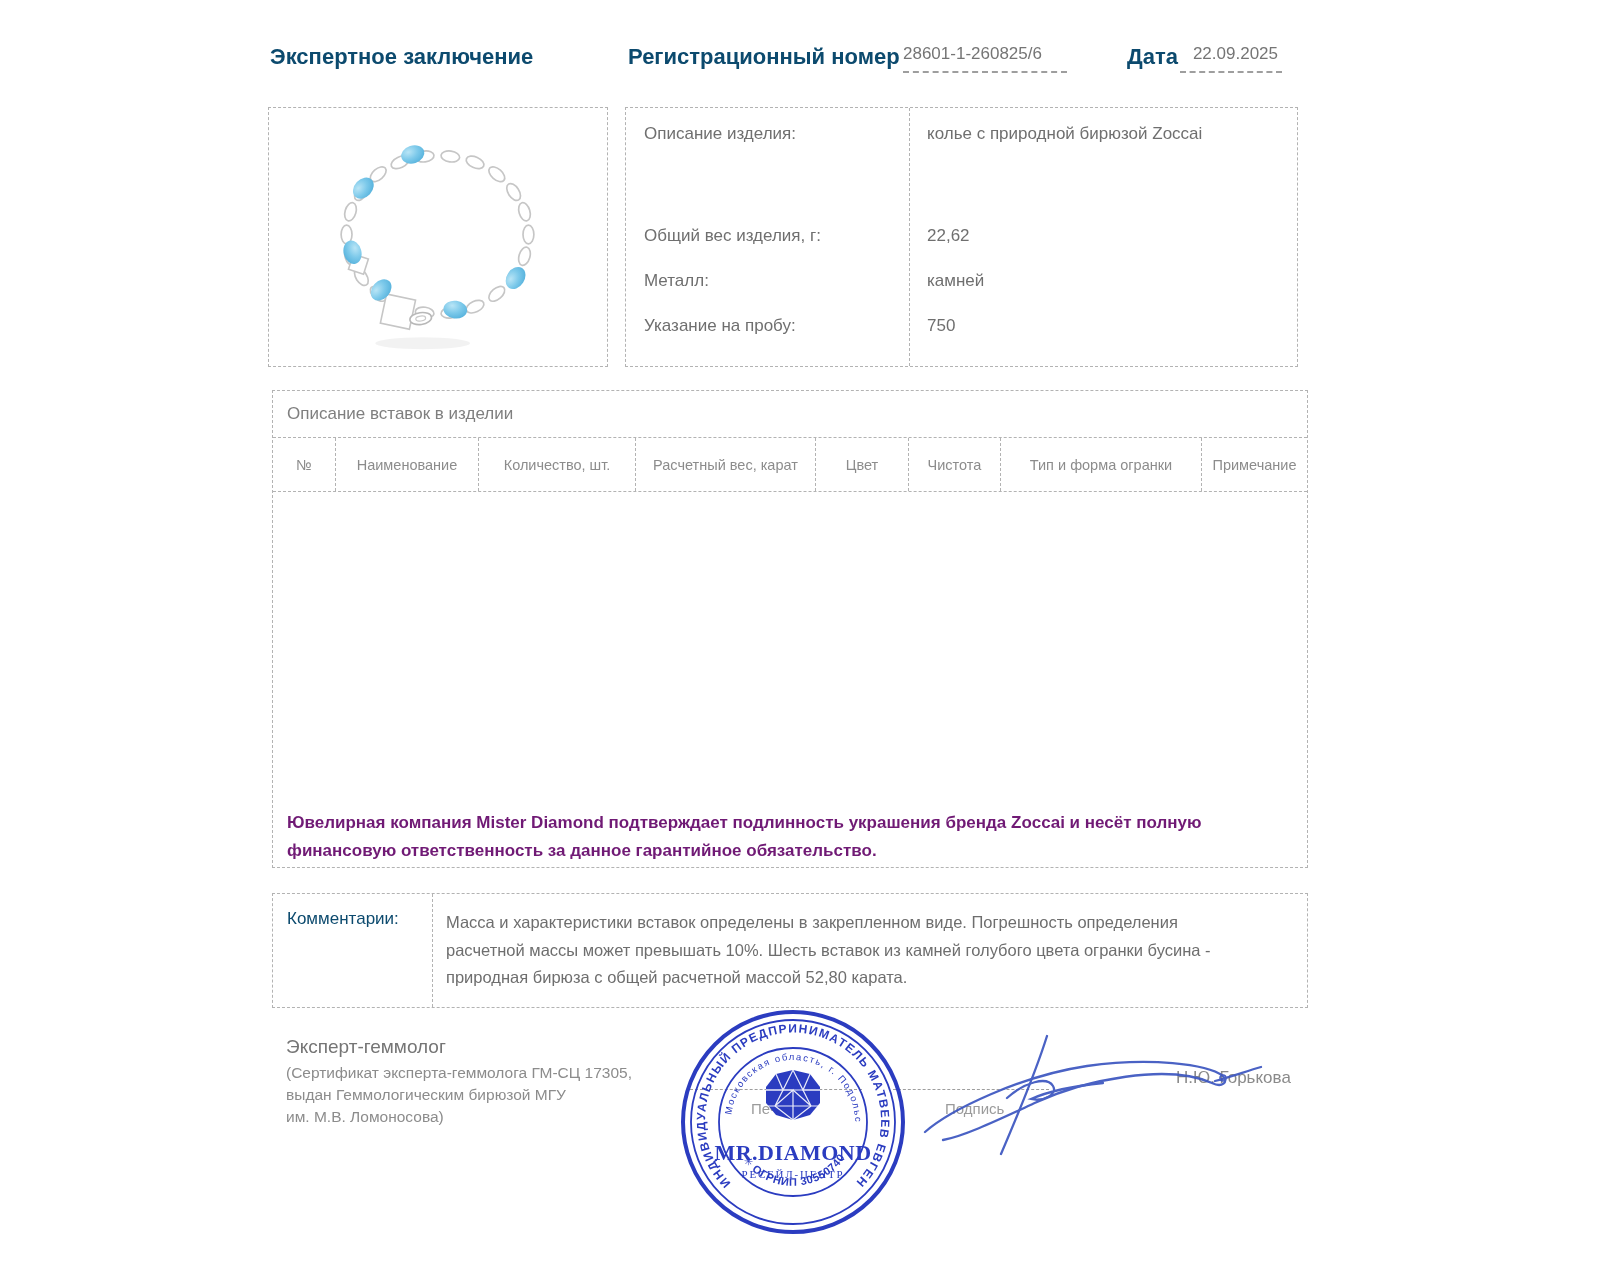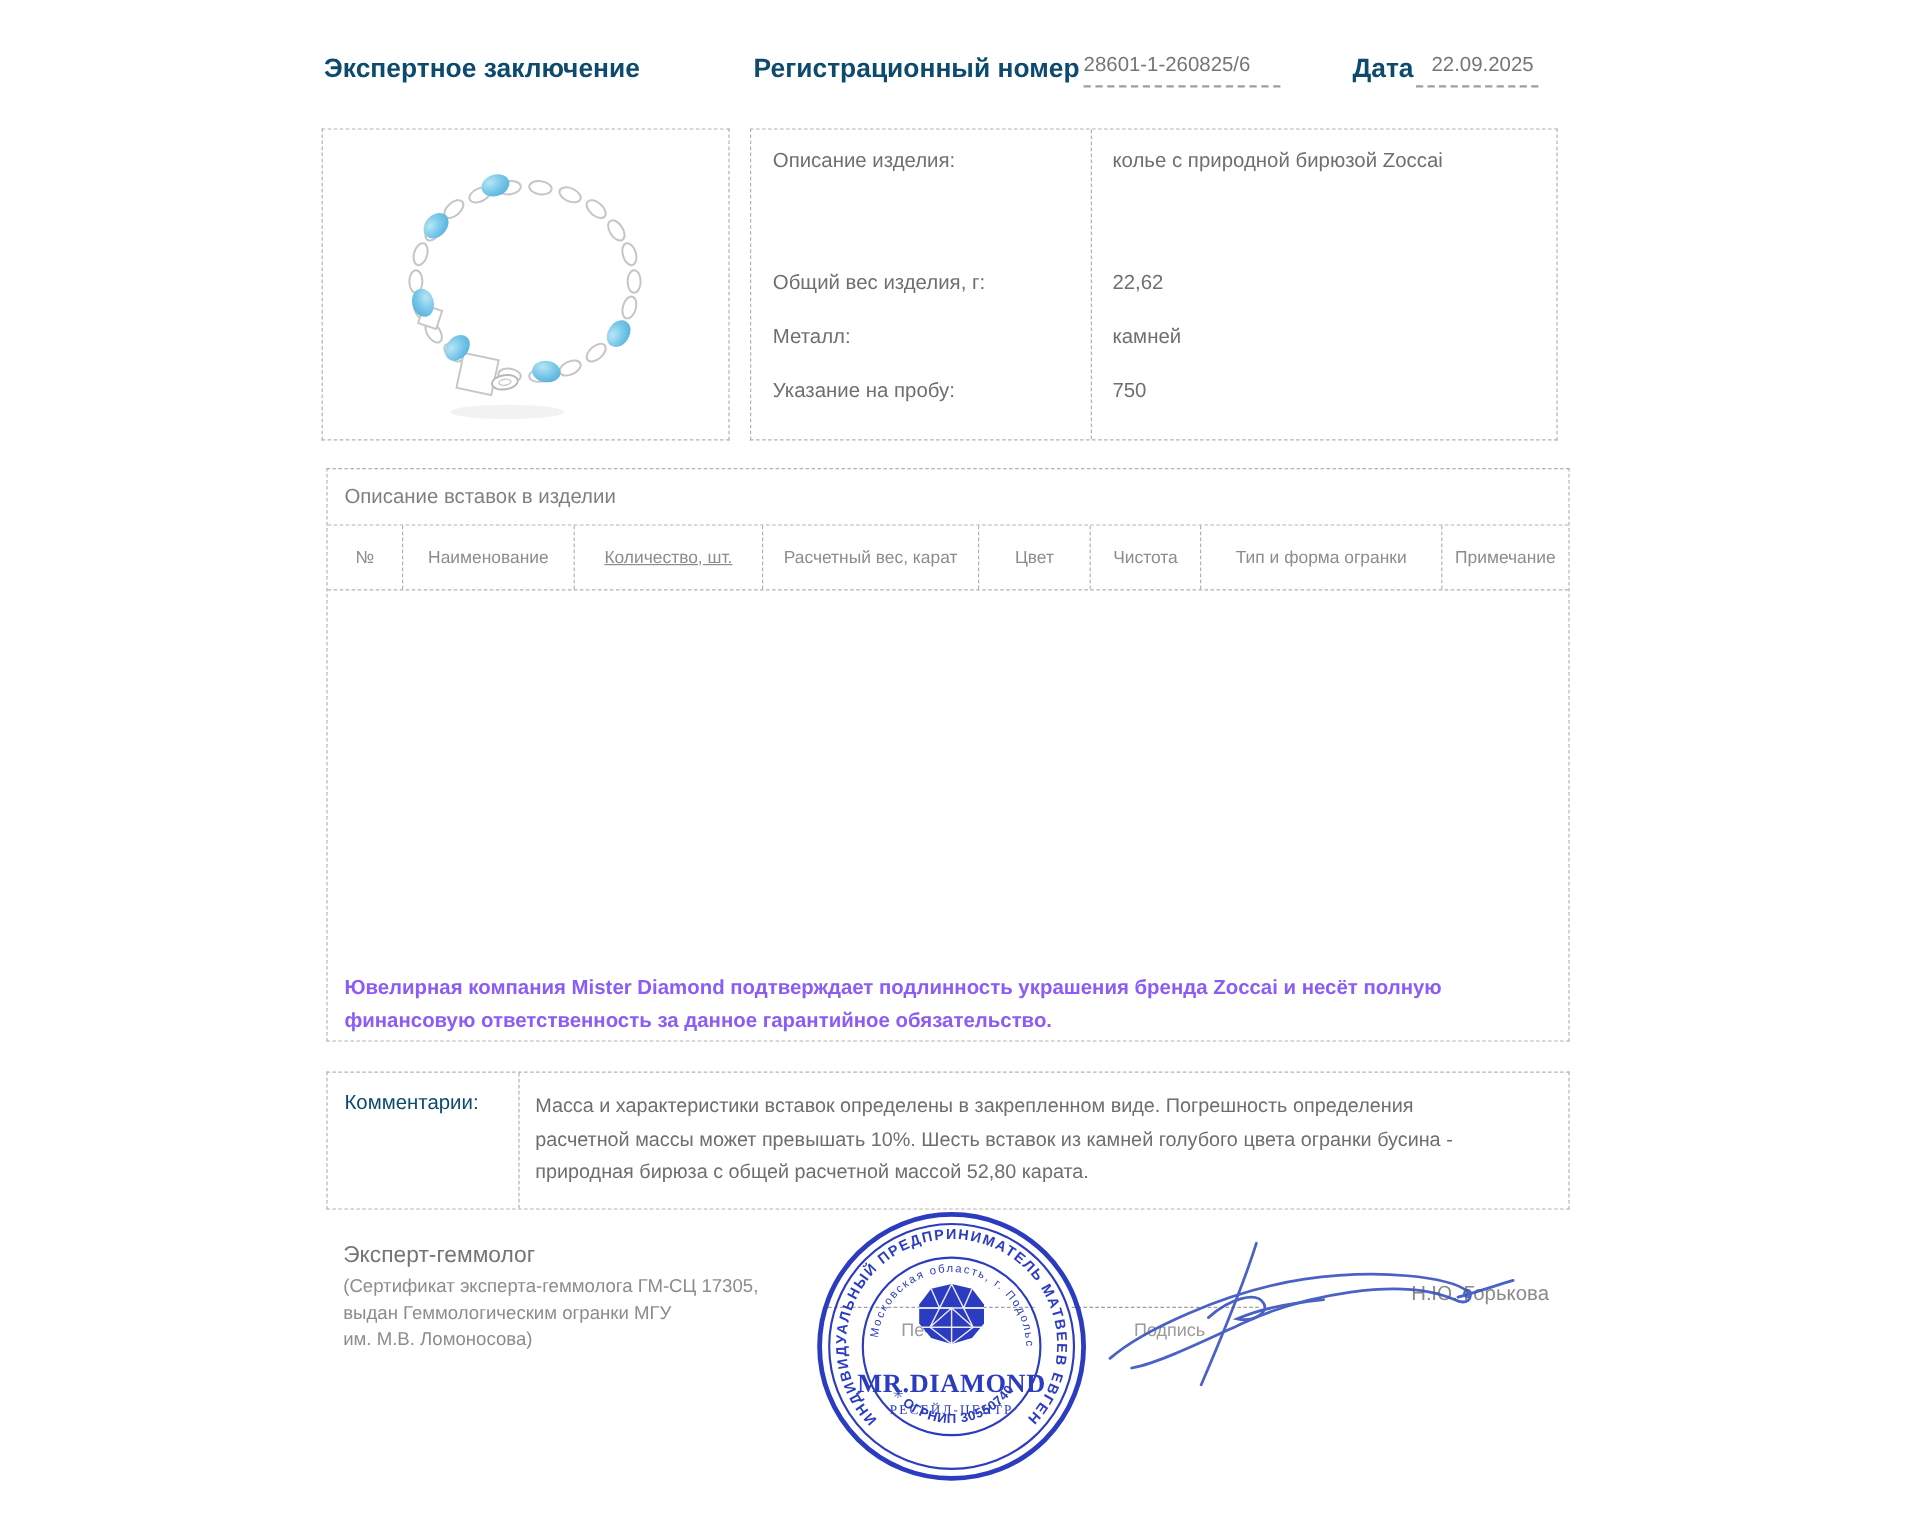--- a/index.html
+++ b/index.html
@@ -15,21 +15,21 @@
   .field-label{position:absolute;left:18px;font-size:17px;color:#6f6f6f;white-space:nowrap;}
   .field-value{position:absolute;left:301px;font-size:17px;color:#6f6f6f;white-space:nowrap;}
   .vdivider{position:absolute;top:0;bottom:0;border-left:1.5px dashed #b3b3b3;}
   .inserts-title{position:absolute;left:14px;top:13px;font-size:17px;color:#7f7f7f;}
   .tcols{position:absolute;left:0;right:0;top:46px;height:55px;display:flex;
          border-top:1.5px dashed #b3b3b3;border-bottom:1.5px dashed #b3b3b3;box-sizing:border-box;}
   .tc{display:flex;align-items:center;justify-content:center;font-size:14.5px;color:#8c8c8c;
       box-sizing:border-box;text-align:center;}
   .tc + .tc{border-left:1.5px dashed #b3b3b3;}
   .statement{position:absolute;left:14px;top:418px;width:1006px;font-size:17px;font-weight:bold;
-             color:#8b5cf6;line-height:27.5px;}
+             color:#701a75;line-height:27.5px;}
   .comments-label{position:absolute;left:14px;top:15px;font-size:17px;color:#0c4a6e;}
   .comments-text{position:absolute;left:173px;top:15px;width:802px;font-size:16.5px;color:#6e6e6e;line-height:27.5px;}
   .expert-title{position:absolute;font-size:19px;color:#757575;}
   .cert-line{font-size:15.5px;color:#8c8c8c;line-height:22px;}
   .sign-caption{position:absolute;font-size:15px;color:#9b9b9b;}
   .dash-line{position:absolute;border-top:1.5px dashed #9e9e9e;}
   .expert-name{position:absolute;font-size:17px;color:#8a8a8a;}
 </style>
 </head>
 <body>
@@ -114,41 +114,41 @@
     <div class="field-value" style="top:163px;">камней</div>
     <div class="field-label" style="top:208px;text-align:right;">Указание на пробу:</div>
     <div class="field-value" style="top:208px;">750</div>
   </div>
 
   <div class="dbox" style="left:272px;top:390px;width:1036px;height:478px;">
     <div class="inserts-title">Описание вставок в изделии</div>
     <div class="tcols">
       <div class="tc" style="width:62px;">№</div>
       <div class="tc" style="width:143px;">Наименование</div>
-      <div class="tc" style="width:157px;text-decoration:underline;">Количество, шт.</div>
+      <div class="tc" style="width:157px;">Количество, шт.</div>
       <div class="tc" style="width:180px;">Расчетный вес, карат</div>
       <div class="tc" style="width:93px;">Цвет</div>
       <div class="tc" style="width:92px;">Чистота</div>
       <div class="tc" style="width:201px;">Тип и форма огранки</div>
       <div class="tc" style="flex:1;">Примечание</div>
     </div>
     <div style="position:absolute;left:0;right:0;top:101px;height:300px;"></div>
     <div class="statement">Ювелирная компания Mister Diamond подтверждает подлинность украшения бренда Zoccai и несёт полную финансовую ответственность за данное гарантийное обязательство.</div>
   </div>
 
   <div class="dbox" style="left:272px;top:893px;width:1036px;height:115px;">
     <div class="vdivider" style="left:159px;"></div>
     <div class="comments-label">Комментарии:</div>
     <div class="comments-text">Масса и характеристики вставок определены в закрепленном виде. Погрешность определения расчетной массы может превышать 10%. Шесть вставок из камней голубого цвета огранки бусина - природная бирюза с общей расчетной массой 52,80 карата.</div>
   </div>
 
   <div class="expert-title" style="left:286px;top:1036px;">Эксперт-геммолог</div>
   <div class="abs" style="left:286px;top:1062px;">
     <div class="cert-line">(Сертификат эксперта-геммолога ГМ-СЦ 17305,</div>
-    <div class="cert-line">выдан Геммологическим огранки МГУ</div>
+    <div class="cert-line">выдан Геммологическим бирюзой МГУ</div>
     <div class="cert-line">им. М.В. Ломоносова)</div>
   </div>
 
   <div class="dash-line" style="left:690px;top:1089px;width:172px;"></div>
   <div class="sign-caption" style="left:751px;top:1100px;">Печать</div>
   <div class="dash-line" style="left:893px;top:1089px;width:156px;"></div>
   <div class="sign-caption" style="left:945px;top:1100px;">Подпись</div>
   <div class="expert-name" style="left:1176px;top:1068px;">Н.Ю. Горькова</div>
 
   <svg class="abs" style="left:679px;top:1008px;" width="228" height="228" viewBox="0 0 228 228">

